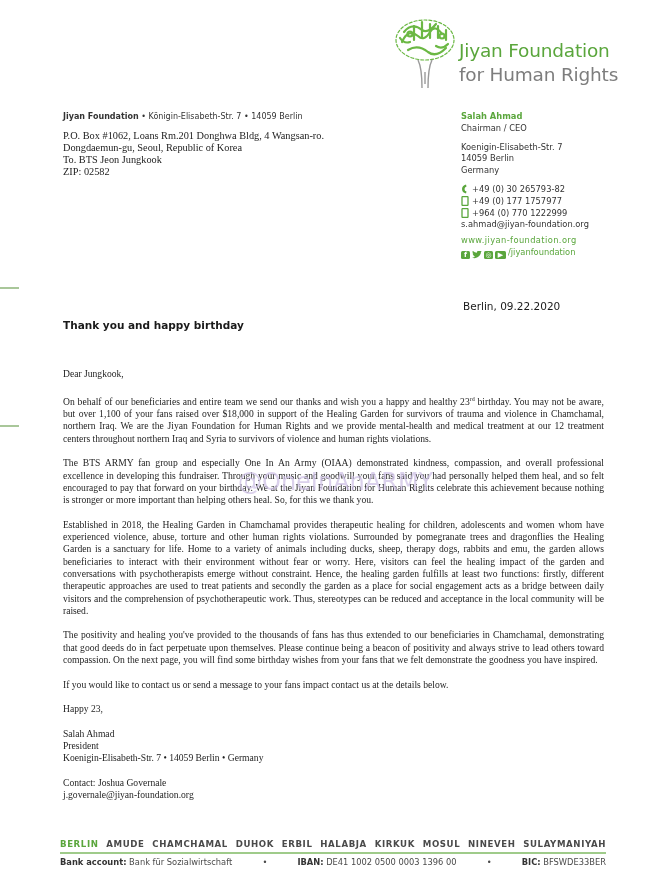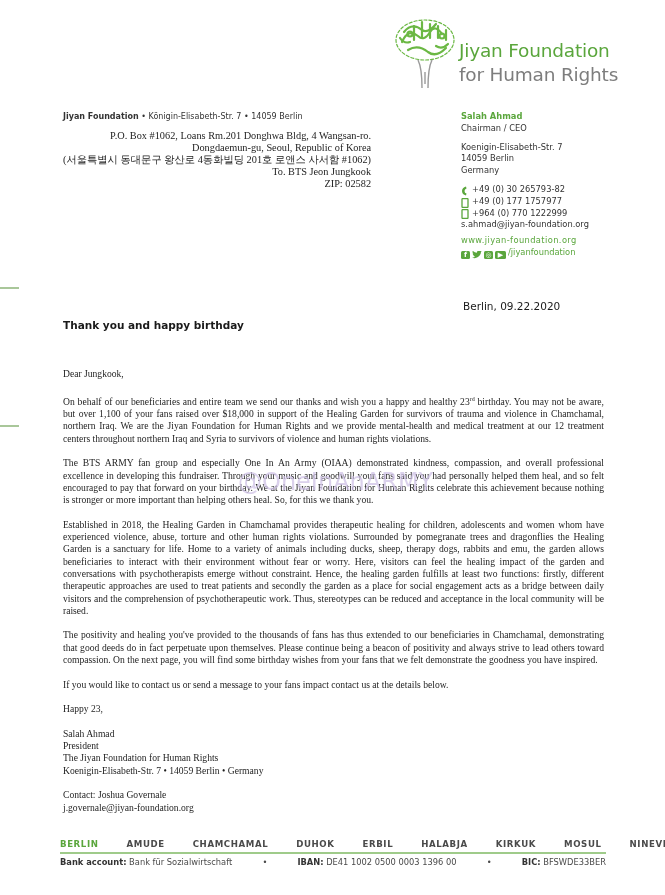--- a/index.html
+++ b/index.html
@@ -11,45 +11,45 @@
   #logo { left:392px; top:12px; width:270px; height:80px; }
   #logo .t1 { position:absolute; left:67px; top:28px; font-family:"DejaVu Sans", sans-serif; font-size:18.5px; color:#5aa63c; letter-spacing:-0.2px; white-space:nowrap; }
   #logo .t2 { position:absolute; left:67px; top:52px; font-family:"DejaVu Sans", sans-serif; font-size:18.5px; color:#7d7d7d; letter-spacing:-0.2px; white-space:nowrap; }
 
   
   #sender-line { left:63px; top:112px; font-size:8px; color:#333; white-space:nowrap; }
   #sender-line b { font-weight:bold; }
 
   
   #recipient { left:63px; top:130px; font-size:10.3px; line-height:12px; color:#222; }
-  #recipient div { white-space:nowrap;text-align:right; }
+  #recipient div { white-space:nowrap; }
 
   
   #sidebar { left:461px; top:111px; font-size:8.3px; line-height:11.8px; color:#333; }
   #sidebar .name { color:#5aa63c; font-weight:bold; }
   #sidebar .gap { height:7px; }
-  #sidebar .row { display:flex; align-items:flex-end; white-space:nowrap; }
+  #sidebar .row { display:flex; align-items:flex-start; white-space:nowrap; }
   #sidebar .ic { width:8px; height:10px; margin-right:3px; display:inline-block; }
   #sidebar .web { color:#5aa63c; letter-spacing:0.4px; }
   #sidebar .social { display:flex; align-items:flex-end; color:#5aa63c; }
   #sidebar .social span.sq { display:inline-block; width:9px; height:8px; background:#5aa63c; border-radius:1.5px; margin-right:2px; color:#fff; font-size:7px; line-height:8px; text-align:center; font-weight:bold; }
 
   
   .mark { position:absolute; left:0; width:19px; height:1.5px; background:#a9c79a; }
 
   #date { left:463px; top:300px; font-size:10.5px; white-space:nowrap; }
   #subject { left:63px; top:319px; font-size:10.5px; font-weight:bold; white-space:nowrap; }
   #watermark { left:238px; top:468px; font-family:"DejaVu Sans", sans-serif; font-size:24px; color:#cfc2e6; opacity:0.75; white-space:nowrap; }
 
   #body { left:63px; top:368px; width:541px; font-size:9.6px; line-height:12.3px; color:#1e1e1e; text-align:justify; }
   #body p { margin:0 0 12.3px 0; }
   #body .sig { margin:0; }
 
   
-  #cities { left:60px; top:839px; width:546px; display:flex; font-size:8.6px; font-weight:bold; letter-spacing:0.6px; color:#4a4a4a;gap:28px; }
+  #cities { left:60px; top:839px; width:546px; display:flex; justify-content:space-between; font-size:8.6px; font-weight:bold; letter-spacing:0.6px; color:#4a4a4a; }
   #cities span:first-child { color:#5aa63c; }
   #footer-rule { left:60px; top:852px; width:546px; height:1.6px; background:#9fcb8a; }
   #bank { left:60px; top:857px; width:546px; display:flex; justify-content:space-between; font-size:8.3px; color:#4a4a4a; white-space:nowrap;text-align:center; }
   #bank b { font-weight:bold; color:#333; }
 </style>
 </head>
 <body>
 
 <div id="logo" class="abs">
   <svg width="70" height="80" viewBox="0 0 70 80" style="position:absolute;left:0;top:0;">
@@ -73,21 +73,20 @@
   <div class="t2">for Human Rights</div>
 </div>
 
 <div id="sender-line" class="abs sans">
   <b>Jiyan Foundation</b><span> • Königin-Elisabeth-Str. 7 • 14059 Berlin</span>
 </div>
 
 <div id="recipient" class="abs">
   <div>P.O. Box #1062, Loans Rm.201 Donghwa Bldg, 4 Wangsan-ro.</div>
   <div>Dongdaemun-gu, Seoul, Republic of Korea</div>
-  <div>(서울특별시 동대문구 왕산로 4동화빌딩 201호 로앤스 사서함 #1062)</div>
   <div>To. BTS Jeon Jungkook</div>
   <div>ZIP: 02582</div>
 </div>
 
 <div id="sidebar" class="abs sans">
   <div class="name">Salah Ahmad</div>
   <div>Chairman / CEO</div>
   <div class="gap"></div>
   <div>Koenigin-Elisabeth-Str. 7</div>
   <div>14059 Berlin</div>
@@ -134,21 +133,20 @@
 <div id="body" class="abs">
   <p>Dear Jungkook,</p>
   <p><span>On behalf of our beneficiaries and entire team we send our thanks and wish you a happy and healthy 23</span><sup style="font-size:6px">rd</sup><span> birthday. You may not be aware, but over 1,100 of your fans raised over $18,000 in support of the Healing Garden for survivors of trauma and violence in Chamchamal, northern Iraq. We are the Jiyan Foundation for Human Rights and we provide mental-health and medical treatment at our 12 treatment centers throughout northern Iraq and Syria to survivors of violence and human rights violations.</span></p>
   <p>The BTS ARMY fan group and especially One In An Army (OIAA) demonstrated kindness, compassion, and overall professional excellence in developing this fundraiser. Through your music and goodwill your fans said you had personally helped them heal, and so felt encouraged to pay that forward on your birthday. We at the Jiyan Foundation for Human Rights celebrate this achievement because nothing is stronger or more important than helping others heal. So, for this we thank you.</p>
   <p>Established in 2018, the Healing Garden in Chamchamal provides therapeutic healing for children, adolescents and women whom have experienced violence, abuse, torture and other human rights violations. Surrounded by pomegranate trees and dragonflies the Healing Garden is a sanctuary for life. Home to a variety of animals including ducks, sheep, therapy dogs, rabbits and emu, the garden allows beneficiaries to interact with their environment without fear or worry. Here, visitors can feel the healing impact of the garden and conversations with psychotherapists emerge without constraint. Hence, the healing garden fulfills at least two functions: firstly, different therapeutic approaches are used to treat patients and secondly the garden as a place for social engagement acts as a bridge between daily visitors and the comprehension of psychotherapeutic work. Thus, stereotypes can be reduced and acceptance in the local community will be raised.</p>
   <p>The positivity and healing you've provided to the thousands of fans has thus extended to our beneficiaries in Chamchamal, demonstrating that good deeds do in fact perpetuate upon themselves. Please continue being a beacon of positivity and always strive to lead others toward compassion. On the next page, you will find some birthday wishes from your fans that we felt demonstrate the goodness you have inspired.</p>
   <p>If you would like to contact us or send a message to your fans impact contact us at the details below.</p>
   <p>Happy 23,</p>
   <p class="sig">Salah Ahmad</p>
   <p class="sig">President</p>
-  <p class="sig">The Jiyan Foundation for Human Rights</p>
   <p class="sig">Koenigin-Elisabeth-Str. 7 • 14059 Berlin • Germany</p>
   <p class="sig" style="height:12.3px"></p>
   <p class="sig">Contact: Joshua Governale</p>
   <p class="sig">j.governale@jiyan-foundation.org</p>
 </div>
 
 <div id="watermark" class="abs">@OneInAnARMY</div>
 
 <div id="cities" class="abs sans">
   <span>BERLIN</span>

